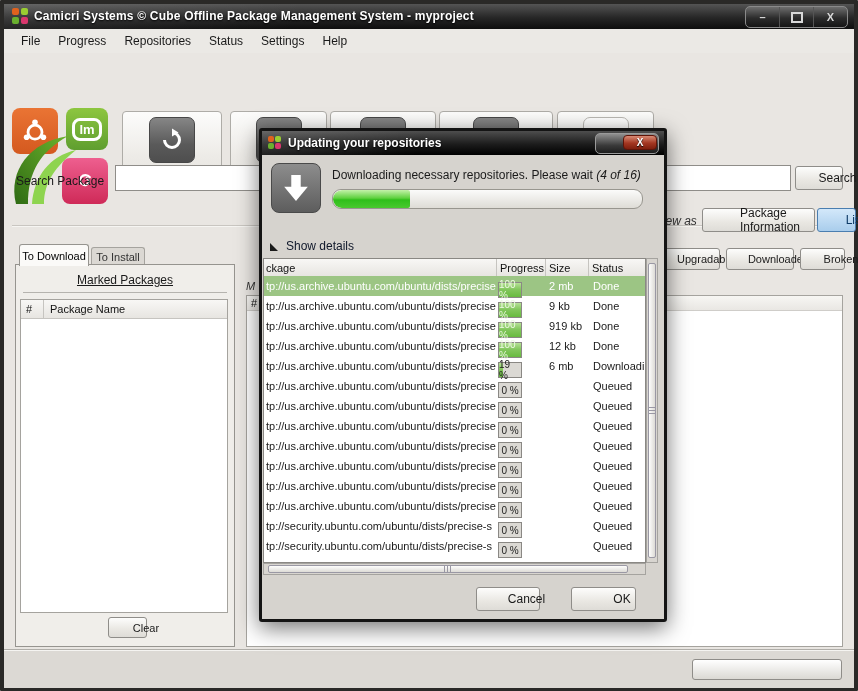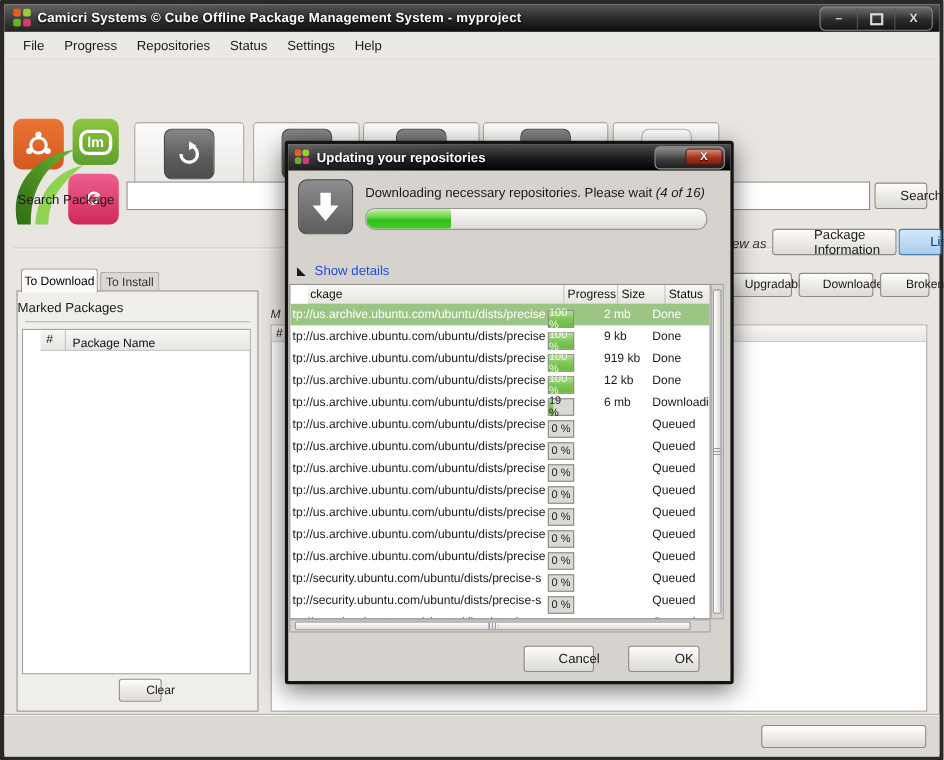--- a/index.html
+++ b/index.html
@@ -68,26 +68,26 @@
   #btn-downloaded{left:722px;top:244px;width:68px;height:22px;}
   #btn-broken{left:796px;top:244px;width:45px;height:22px;}
 
   
   .tab{position:absolute;font-size:11px;display:flex;align-items:center;justify-content:center;box-sizing:border-box;}
   #tab-todownload{left:15px;top:240px;width:70px;height:22px;background:#fbfaf8;border:1px solid #96948f;
     border-bottom:none;border-radius:3px 3px 0 0;z-index:3;}
   #tab-toinstall{left:87px;top:243px;width:54px;height:19px;background:#dbd8d3;border:1px solid #a5a39e;
     border-bottom:none;border-radius:3px 3px 0 0;z-index:1;color:#333;}
   #left-panel{left:11px;top:260px;width:218px;height:381px;background:#f0eeea;border:1px solid #96948f;z-index:2;}
-  #marked-title{left:0;right:0;top:8px;font-size:12px;color:#1a1a1a;}
+  #marked-title{left:0;right:0;top:8px;text-align:center;font-size:12px;color:#1a1a1a;text-decoration:underline;}
   #marked-rule{left:7px;right:7px;top:27px;border-top:1px solid #b5b3ae;}
   #marked-table{left:4px;top:34px;width:208px;height:314px;background:#fff;border:1px solid #a5a39e;box-sizing:border-box;}
-  .th-strip{position:absolute;left:16px;right:0;top:0;height:18px;
+  .th-strip{position:absolute;left:0;right:0;top:0;height:18px;
     background:linear-gradient(180deg,#f8f7f5,#e7e5e1);border-bottom:1px solid #c6c4c0;
-    display:flex;align-items:flex-end;font-size:11px;color:#111;}
+    display:flex;align-items:center;font-size:11px;color:#111;}
   #marked-table .c-num{width:17px;padding-left:5px;border-right:1px solid #c6c4c0;height:100%;display:flex;align-items:center;}
   #marked-table .c-name{padding-left:6px;}
   #clear-btn{left:92px;top:352px;width:38px;height:21px;}
 
   
   #mid-label{left:242px;top:276px;font-size:11px;font-style:italic;color:#333;z-index:0;}
   #mid-panel{left:242px;top:291px;width:597px;height:352px;background:#fff;border:1px solid #a5a39e;box-sizing:border-box;}
   #mid-panel .strip{position:absolute;left:0;right:0;top:0;height:14px;
     background:linear-gradient(180deg,#f7f6f3,#e9e7e3);border-bottom:1px solid #cfcdc9;
     font-size:11px;color:#111;padding-left:4px;display:flex;align-items:center;}
@@ -115,21 +115,21 @@
     text-shadow:0 1px 1px #000;box-sizing:border-box;}
   #dlg-icon{left:9px;top:32px;width:48px;height:48px;border-radius:8px;border:1px solid #4a4a4a;
     background:linear-gradient(180deg,#8d8d8d,#5d5d5d);display:flex;align-items:center;justify-content:center;}
   #dlg-msg{left:70px;top:37px;font-size:12px;color:#1a1a1a;white-space:nowrap;}
   #dlg-msg em{font-style:italic;}
   #dlg-progress{left:70px;top:58px;width:309px;height:18px;border:1px solid #98968f;border-radius:9px;
     background:linear-gradient(180deg,#fbfbfa,#dedcd6);overflow:hidden;}
   #dlg-progress .fill{height:100%;border-radius:9px 2px 2px 9px;
     background:linear-gradient(180deg,#c4f2a9,#5fd13f 45%,#2fbf1a 55%,#49c92e);}
   #dlg-details-tri{left:8px;top:112px;width:0;height:0;border-bottom:8px solid #1a1a1a;border-right:8px solid transparent;}
-  #dlg-details-lb{left:24px;top:108px;font-size:12px;color:#1d4ed8;}
+  #dlg-details-lb{left:24px;top:108px;font-size:12px;color:#0f172a;}
 
   #dlg-table{left:1px;top:127px;width:383px;height:305px;background:#fff;border:1px solid #8a8884;box-sizing:border-box;overflow:hidden;}
   #dlg-table .th-strip{height:17px;}
   .hc{height:100%;display:flex;align-items:center;box-sizing:border-box;border-right:1px solid #c6c4c0;padding-left:3px;overflow:hidden;}
   .hc.pkg{width:233px;padding-left:2px;}
   .hc.prg{width:49px;}
   .hc.siz{width:43px;}
   .hc.sta{flex:1;border-right:none;}
   #dlg-rows{position:absolute;left:0;right:0;top:17px;bottom:0;overflow:hidden;}
   .trow{height:20px;display:flex;align-items:center;font-size:11px;color:#1a1a1a;background:#fff;}

